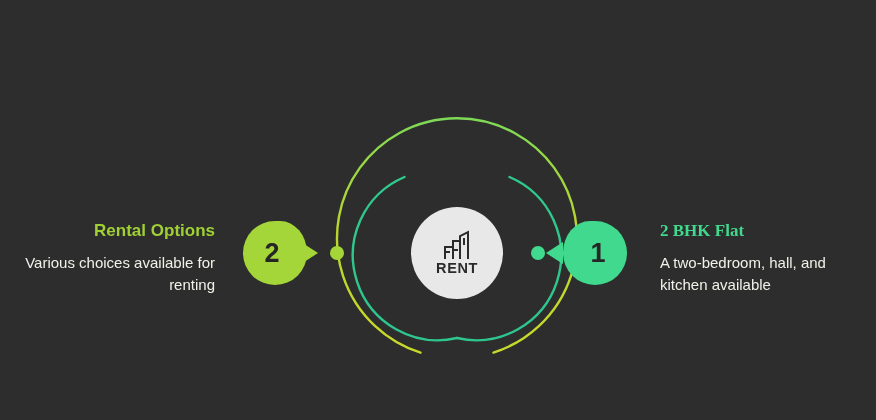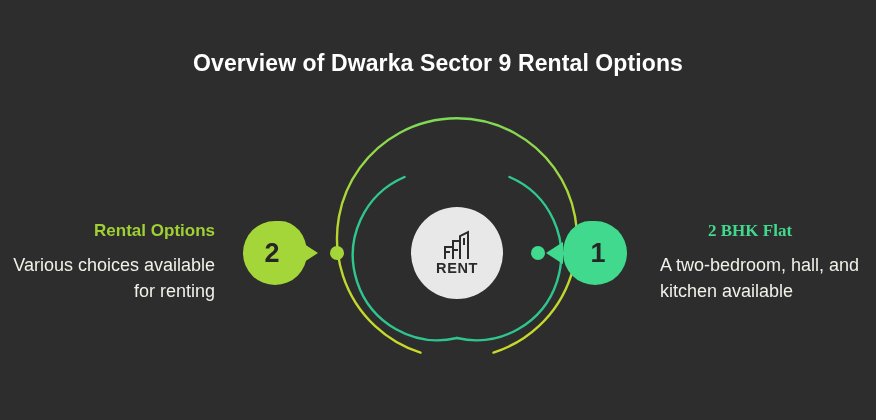--- a/index.html
+++ b/index.html
@@ -136,36 +136,34 @@
   #block-right {
     left: 660px;
     top: 220px;
     text-align: left;
   }
   .side-heading {
     font-size: 17px;
     font-weight: bold;
     line-height: 1.25;
     margin-bottom: 11px;
-    padding-left: 48px;
   }
   #heading-left { color: #9fd034; }
   #heading-right { color: #41d98d; font-family: Liberation Serif, serif; }
   .side-desc {
-    font-size: 18px;
+    font-size: 15px;
     color: #f1f1e9;
     line-height: 1.45;
   }
 </style>
 </head>
 <body>
 
 <div id="infographic">
 
-  <div id="page-title">Overview of Dwarka Sector 9 Rental Options</div>
 
   <svg id="orbit-layer" viewBox="0 0 876 420" xmlns="http://www.w3.org/2000/svg">
     <defs>
       <linearGradient id="outerGrad" x1="0" y1="0" x2="0" y2="1">
         <stop offset="0%" stop-color="#7ed957"></stop>
         <stop offset="45%" stop-color="#b8d62e"></stop>
         <stop offset="100%" stop-color="#c9d92a"></stop>
       </linearGradient>
       <linearGradient id="innerGrad" x1="0" y1="0" x2="0" y2="1">
         <stop offset="0%" stop-color="#2fc98d"></stop>

